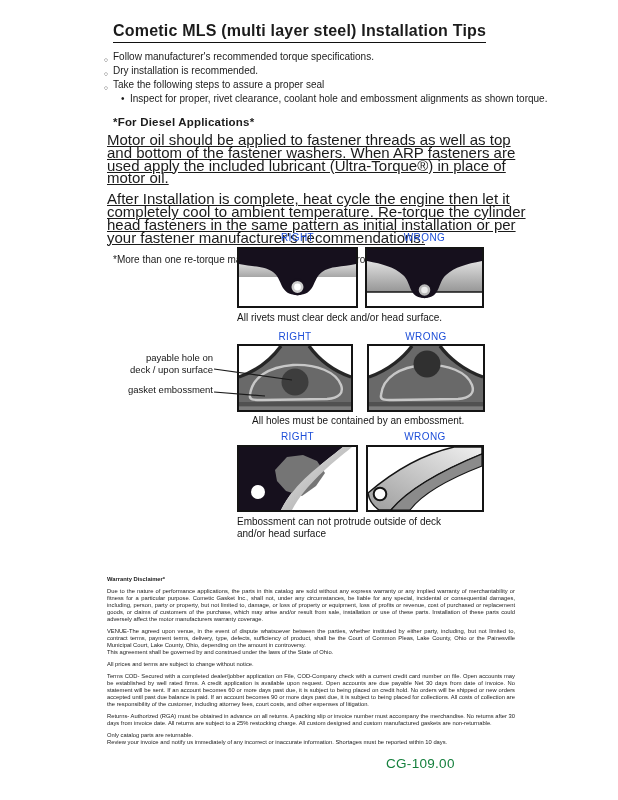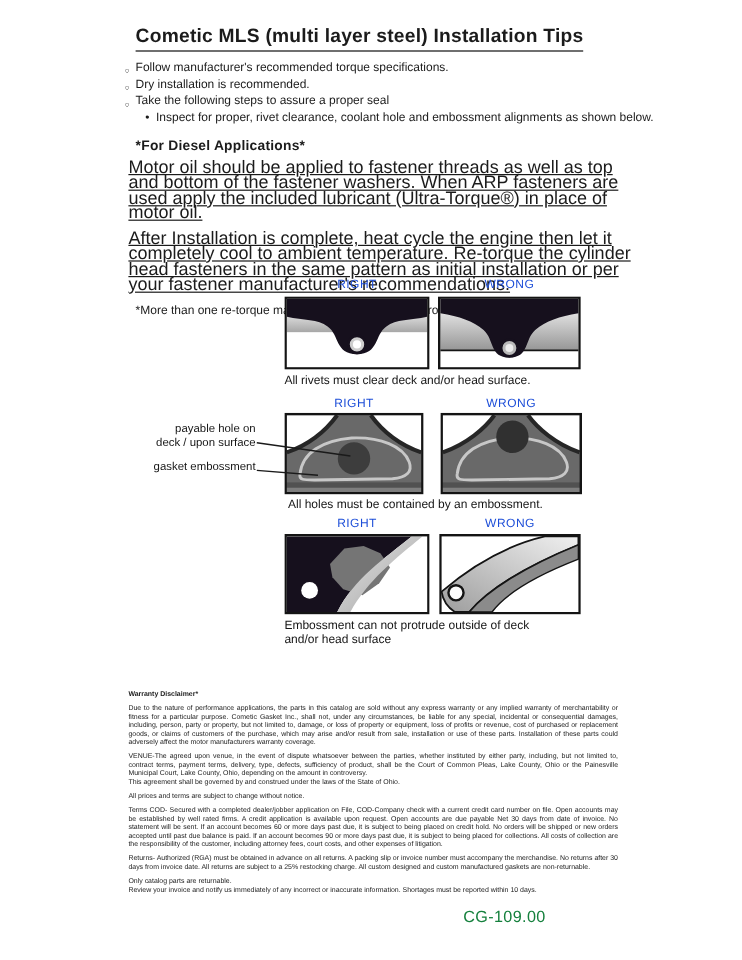--- a/index.html
+++ b/index.html
@@ -40,21 +40,21 @@
 <body>
 
 <div class="page">
 
   <div class="intro">
     <h1 class="title">Cometic MLS (multi layer steel) Installation Tips</h1>
     <ul class="tips">
       <li class="tip">Follow manufacturer's recommended torque specifications.</li>
       <li class="tip">Dry installation is recommended.</li>
       <li class="tip">Take the following steps to assure a proper seal</li>
-      <li class="subtip">Inspect for proper, rivet clearance, coolant hole and embossment alignments as shown below.</li>
+      <li class="subtip">Inspect for proper, rivet clearance, coolant hole and embossment alignments as shown torque.</li>
     </ul>
     <div class="diesel-h">*For Diesel Applications*</div>
     <p class="para">Motor oil should be applied to fastener threads as well as top and bottom of the fastener washers. When ARP fasteners are used apply the included lubricant (Ultra-Torque®) in place of motor oil.</p>
     <p class="para">After Installation is complete, heat cycle the engine then let it completely cool to ambient temperature. Re-torque the cylinder head fasteners in the same pattern as initial installation or per your fastener manufacturer's recommendations.</p>
     <p class="note">*More than one re-torque may be required to achieve proper fastener stretch*</p>
   </div>
 
   <div class="dg-h" style="left:237px;top:232px;width:121px;">RIGHT</div>
   <div class="dg-h" style="left:365px;top:232px;width:119px;">WRONG</div>
 
@@ -126,21 +126,21 @@
     <rect x="1" y="58" width="116" height="4.5" fill="#515151"></rect>
     <rect x="1" y="62.5" width="116" height="4.5" fill="#7e7e7e"></rect>
     <rect x="1" y="1" width="116" height="66" fill="none" stroke="#141414" stroke-width="2"></rect>
   </svg>
 
   <svg class="abs" style="left:213px;top:362px;" width="85" height="40" viewBox="0 0 85 40">
     <line x1="1" y1="7" x2="79" y2="18" stroke="#1a1a1a" stroke-width="1.2"></line>
     <line x1="1" y1="30" x2="52" y2="34" stroke="#1a1a1a" stroke-width="1.2"></line>
   </svg>
 
-  <div class="dg-cap" style="left:240px;top:415px;">All holes must be contained by an embossment.</div>
+  <div class="dg-cap" style="left:252px;top:415px;">All holes must be contained by an embossment.</div>
 
   <div class="dg-h" style="left:237px;top:431px;width:121px;">RIGHT</div>
   <div class="dg-h" style="left:366px;top:431px;width:118px;">WRONG</div>
 
   <svg class="dg-panel" style="left:237px;top:445px;" width="121" height="67" viewBox="0 0 121 67">
     <rect x="1" y="1" width="119" height="65" fill="#ffffff"></rect>
     <defs>
       <linearGradient id="g3a" x1="0" y1="0" x2="1" y2="1">
         <stop offset="0" stop-color="#e4e4e4"></stop>
           <stop offset="1" stop-color="#a2a2a2"></stop>

